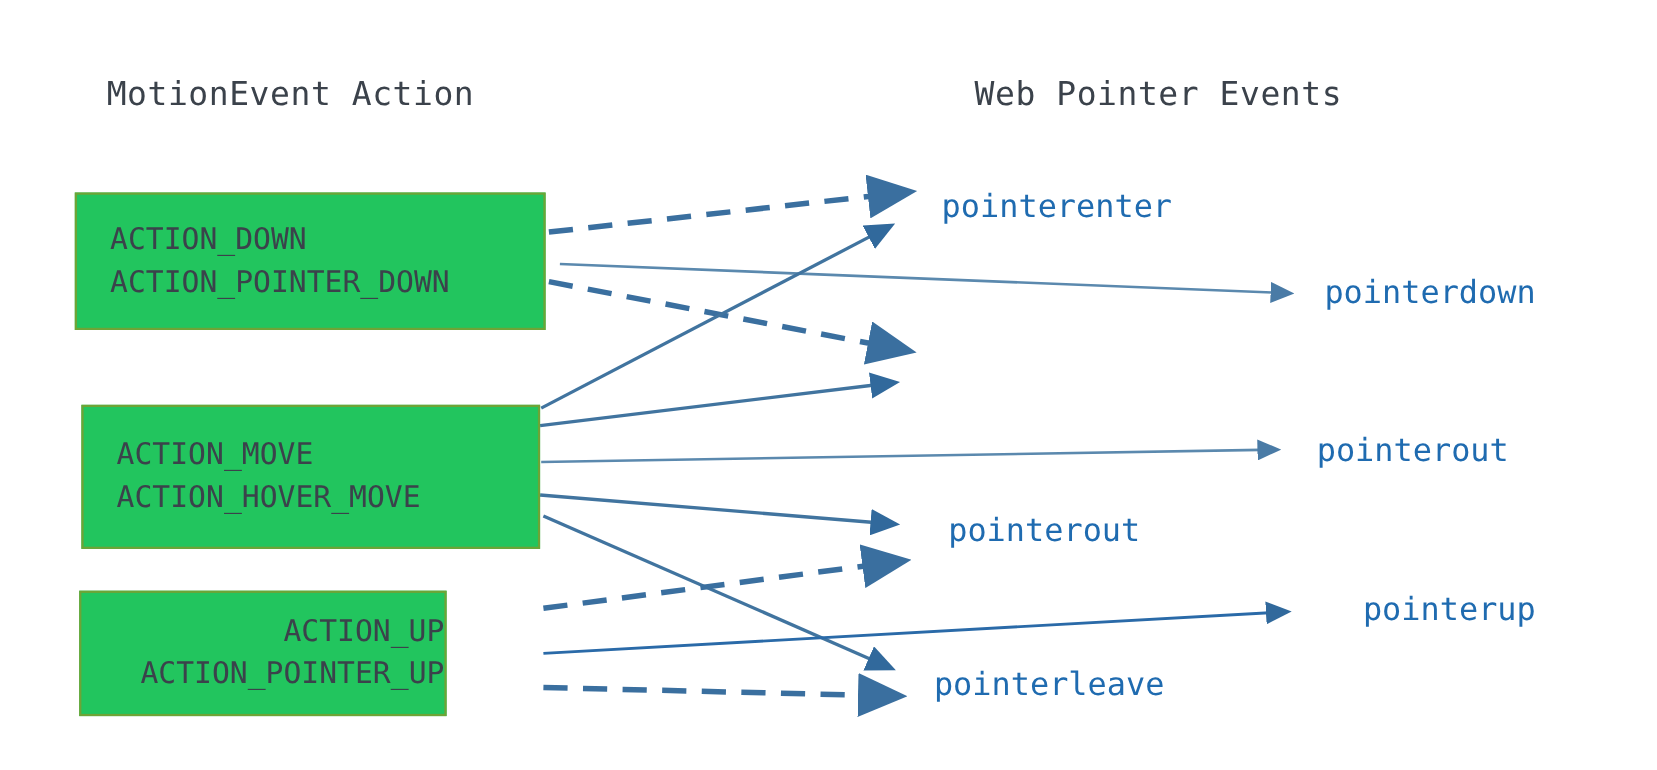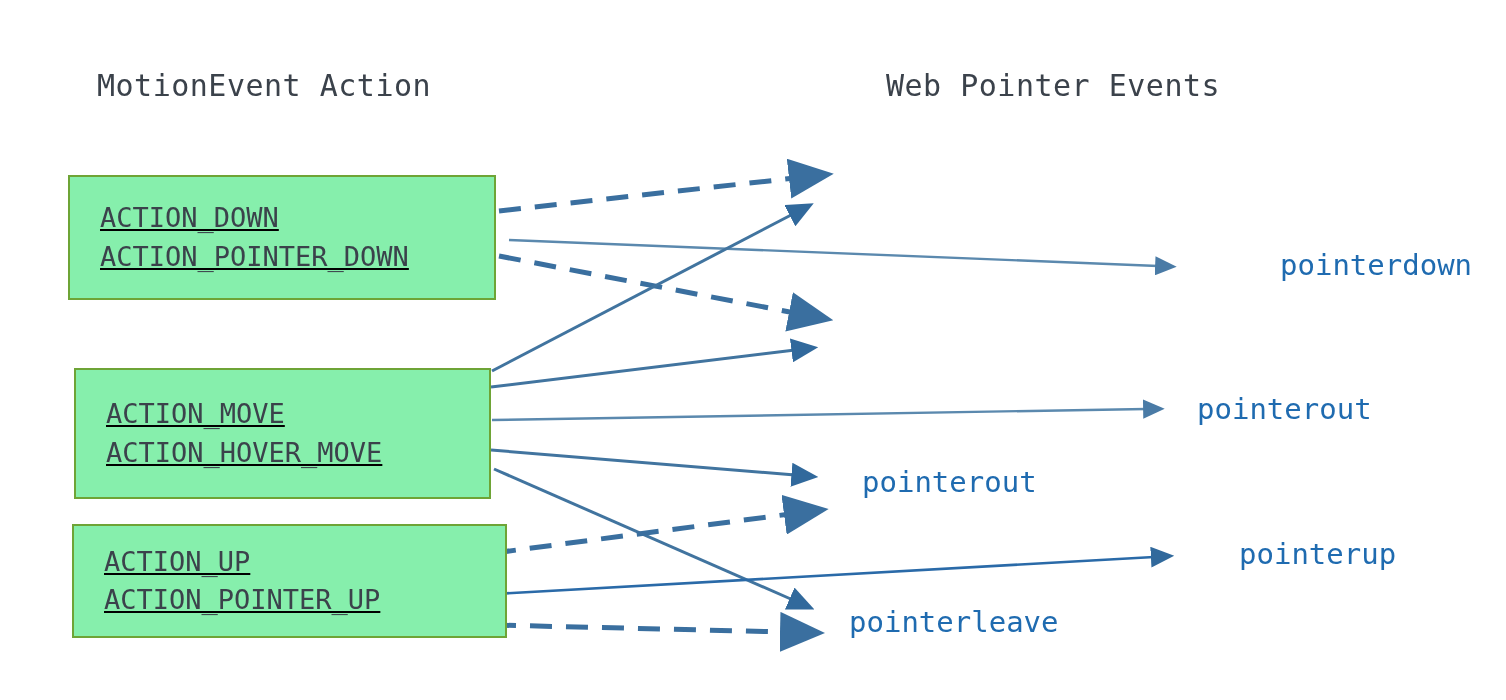--- a/index.html
+++ b/index.html
@@ -27,51 +27,50 @@
     letter-spacing: 0.5px;
     white-space: nowrap;
   }
   #header-left  { left: 97px;  top: 68px; }
   #header-right { left: 886px; top: 68px; }
 
   .action-box {
     position: absolute;
     box-sizing: border-box;
     border: 2.5px solid #6eA436;
-    background: #86efac;
+    background: #22c55e;
     display: flex;
     flex-direction: column;
     justify-content: center;
-    text-decoration: underline;
   }
   .action-line {
     font-family: "DejaVu Sans Mono", "Liberation Mono", monospace;
     font-size: 27px;
     color: #3b424b;
     line-height: 1.42;
     white-space: nowrap;
     padding-left: 30px;
     letter-spacing: 0px;
   }
 
   #box-down  { left: 68px; top: 175px; width: 428px; height: 125px; }
   #box-move  { left: 74px; top: 368px; width: 417px; height: 131px; }
-  #box-up    { left: 72px; top: 524px; width: 435px; height: 114px; }
+  #box-up    { left: 72px; top: 537px; width: 334px; height: 114px; text-align: right; }
 
   .event-label {
     position: absolute;
     font-family: "DejaVu Sans Mono", "Liberation Mono", monospace;
     font-size: 29px;
     font-weight: 500;
     color: #1f6bb0;
     white-space: nowrap;
     letter-spacing: 0px;
   }
   #lbl-pointerenter { left: 856px;  top: 170px; }
-  #lbl-pointerdown  { left: 1280px; top: 248px; }
+  #lbl-pointerdown  { left: 1204px; top: 248px; }
   #lbl-pointerover  { left: 860px;  top: 307px; }
   #lbl-pointermove  { left: 1197px; top: 392px; }
   #lbl-pointerout   { left: 862px;  top: 465px; text-align: right; }
   #lbl-pointerup    { left: 1210px; top: 537px; margin-left: 29px; }
   #lbl-pointerleave { left: 849px;  top: 605px; }
 
   #edges {
     position: absolute;
     left: 0; top: 0;
     width: 1506px;
@@ -131,19 +130,20 @@
   <div class="action-box" id="box-move">
     <div class="action-line">ACTION_MOVE</div>
     <div class="action-line">ACTION_HOVER_MOVE</div>
   </div>
 
   <div class="action-box" id="box-up">
     <div class="action-line">ACTION_UP</div>
     <div class="action-line">ACTION_POINTER_UP</div>
   </div>
 
+  <div class="event-label" id="lbl-pointerenter">pointerenter</div>
   <div class="event-label" id="lbl-pointerdown">pointerdown</div>
   <div class="event-label" id="lbl-pointermove">pointerout</div>
   <div class="event-label" id="lbl-pointerout">pointerout</div>
   <div class="event-label" id="lbl-pointerup">pointerup</div>
   <div class="event-label" id="lbl-pointerleave">pointerleave</div>
 
 </div>
 
 </body></html>

